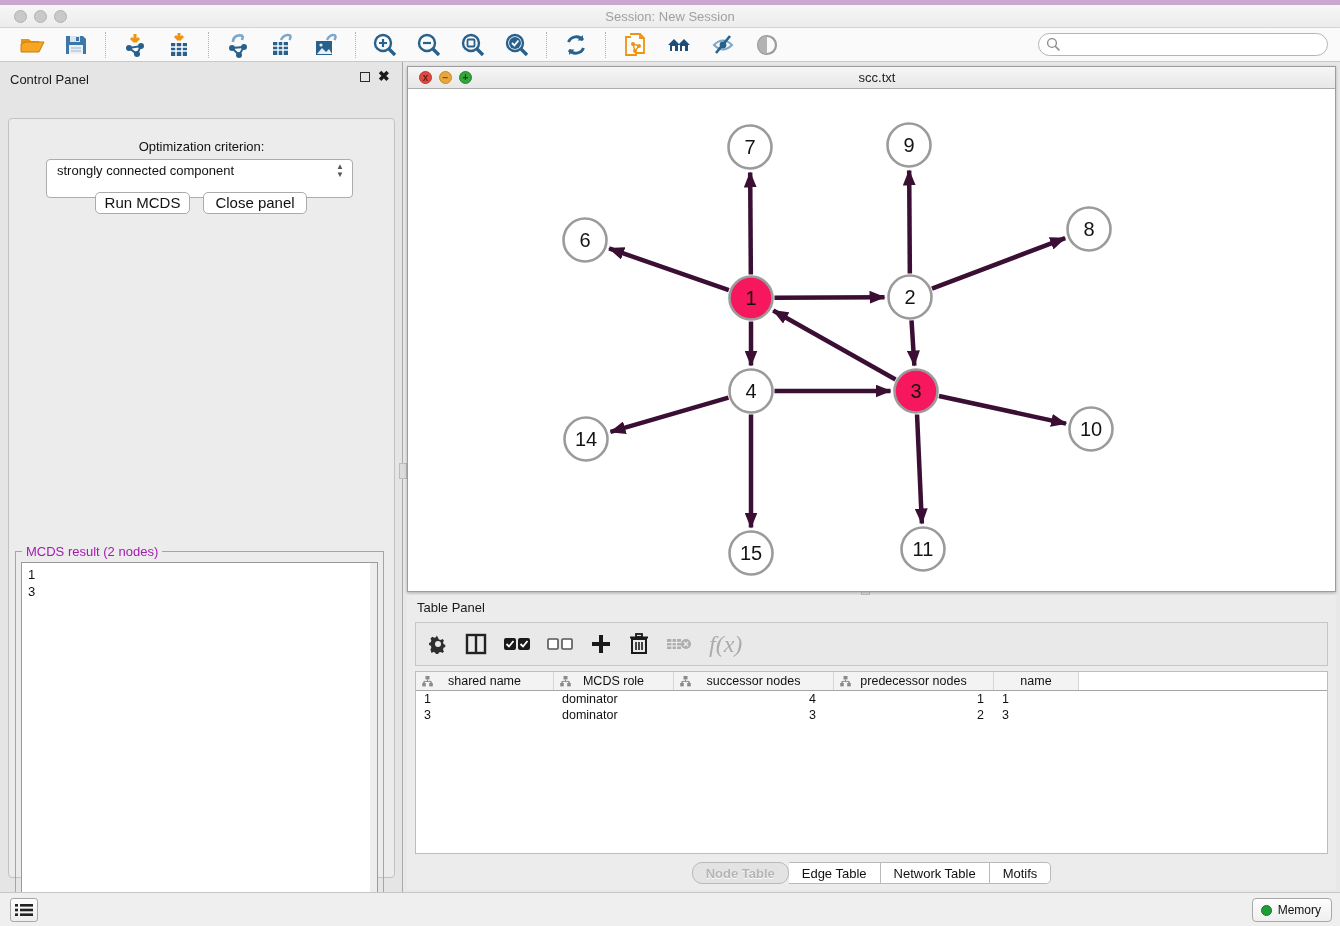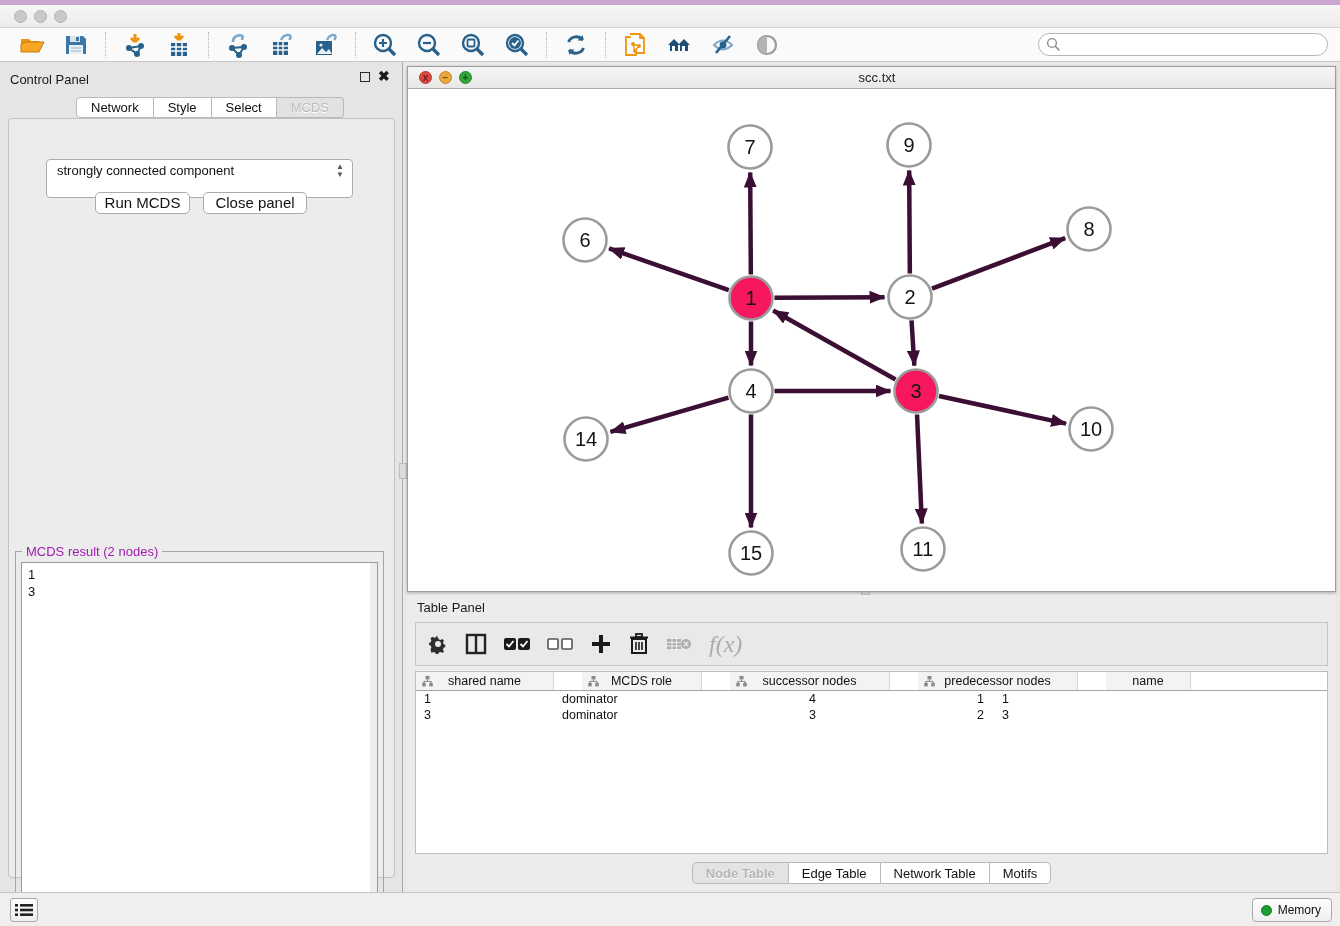--- a/index.html
+++ b/index.html
@@ -76,32 +76,32 @@
 
   
   #table-panel { position:absolute; left:407px; top:595px; width:929px; height:295px; background:#ECECEC; }
   #tp-header { position:absolute; left:10px; top:5px; font-size:13px; color:#1A1A1A; }
   #tp-toolbar { position:absolute; left:8px; top:27px; width:913px; height:44px;
     background:#E9E9E9; border:1px solid #C6C6C6; display:flex; align-items:center; padding-left:12px; }
   .tp-icon { margin-right:17px; flex:0 0 auto; }
   #fx-icon { font-family:"Liberation Serif", serif; font-style:italic; font-size:24px; color:#ABABAB; }
   #tbl { position:absolute; left:8px; top:76px; width:913px; height:183px;
     background:#FFFFFF; border:1px solid #BDBDBD; overflow:hidden; }
-  #tbl-header { display:flex; height:19px; border-bottom:1px solid #A6A6A6;gap:28px; }
+  #tbl-header { display:flex; height:19px; border-bottom:1px solid #A6A6A6; }
   .th { background:#F3F3F3; border-right:1px solid #D6D6D6; font-size:12.5px; color:#111;
     display:flex; align-items:center; justify-content:center; position:relative; }
   .th .hier { position:absolute; left:6px; top:4px; }
   .tr { display:flex; height:16px; }
   .td { font-size:12.5px; color:#111; line-height:16px; overflow:hidden; white-space:nowrap; }
   #tp-tabs { position:absolute; left:0; right:0; top:267px; display:flex; justify-content:center; }
   .tp-tab { height:22px; padding:0 13px; background:#FFFFFF; border:1px solid #B9B9B9;
     border-left-width:0; font-size:13px; font-weight:normal; line-height:21px; color:#111; }
   .tp-tab:first-child { border-left-width:1px; border-top-left-radius:5px; border-bottom-left-radius:5px; }
   .tp-tab:last-child { border-top-right-radius:5px; border-bottom-right-radius:5px; }
-  .tp-tab.selected { background:#E3E3E3; color:#B5B5B5; text-shadow:0 1px 0 #fff; font-weight:bold; }
+  .tp-tab.selected { background:#E3E3E3; color:#B5B5B5; text-shadow:0 1px 0 #fff; font-weight:bold;border-radius:10px; }
 
   
   #status-bar { position:absolute; left:0; top:892px; width:1340px; height:34px;
     background:#EFEFEF; border-top:1px solid #C6C6C6; }
   #list-btn { position:absolute; left:10px; top:5px; width:28px; height:24px;
     background:linear-gradient(#FDFDFD,#EDEDED); border:1px solid #A8A8A8; border-radius:3px;
     display:flex; align-items:center; justify-content:center; }
   #memory-btn { position:absolute; right:8px; top:5px; height:24px; padding:0 10px 0 8px;
     background:linear-gradient(#FDFDFD,#EFEFEF); border:1px solid #A8A8A8; border-radius:4px;
     font-size:12px; color:#111; display:flex; align-items:center; }
@@ -109,20 +109,21 @@
     border:1px solid #157A27; }
 </style>
 </head>
 <body>
 
 <div id="menustrip"></div>
 <div id="titlebar">
   <span class="tl-dot" style="left:14px"></span>
   <span class="tl-dot" style="left:34px"></span>
   <span class="tl-dot" style="left:54px"></span>
+  <div id="win-title">Session: New Session</div>
 </div>
 
 <div id="toolbar">
   <svg class="tb-icon" viewBox="0 0 26 26">
     <path d="M2 7 h8 l2 2 h8 v3 H2z" fill="#EE9410"></path>
     <path d="M2 12 l4 -2 h19 l-5 10 H2z" fill="#F6A623" stroke="#C77E08" stroke-width="1"></path>
   </svg>
   <svg class="tb-icon" viewBox="0 0 26 26">
     <path d="M3 4 h17 l3 3 v15 H3z" fill="#3C77A8"></path>
     <rect x="7" y="4" width="10" height="6" fill="#D7E5F0"></rect>
@@ -229,27 +230,22 @@
       <line x1="9.3" y1="9.3" x2="13.4" y2="13.4" stroke="#8E8E8E" stroke-width="1.6"></line>
     </svg>
     <input id="search-input" type="text" value="" style="">
   </div>
 </div>
 
 <div id="control-panel">
   <div id="cp-header">Control Panel</div>
   <span class="panel-float" style="left:360px"></span>
   <span class="panel-close" style="left:378px">✖</span>
-  <div id="cp-tabs">
-      <div class="cp-tab">Network</div>
-      <div class="cp-tab">Style</div>
-      <div class="cp-tab">Select</div>
-      <div class="cp-tab selected">MCDS</div>
-    </div>
   <div id="cp-inner">
+    <div id="opt-label">Optimization criterion:</div>
     <div id="criterion-select">
       <span>strongly connected component</span>
       <span id="criterion-stepper">▲<br>▼</span>
     </div>
     <div class="cp-btn" id="run-btn">Run MCDS</div>
     <div class="cp-btn" id="close-panel-btn">Close panel</div>
     <div id="mcds-group">
       <div id="mcds-legend">MCDS result (2 nodes)</div>
       <div id="mcds-box">
         <div id="mcds-lines">1

